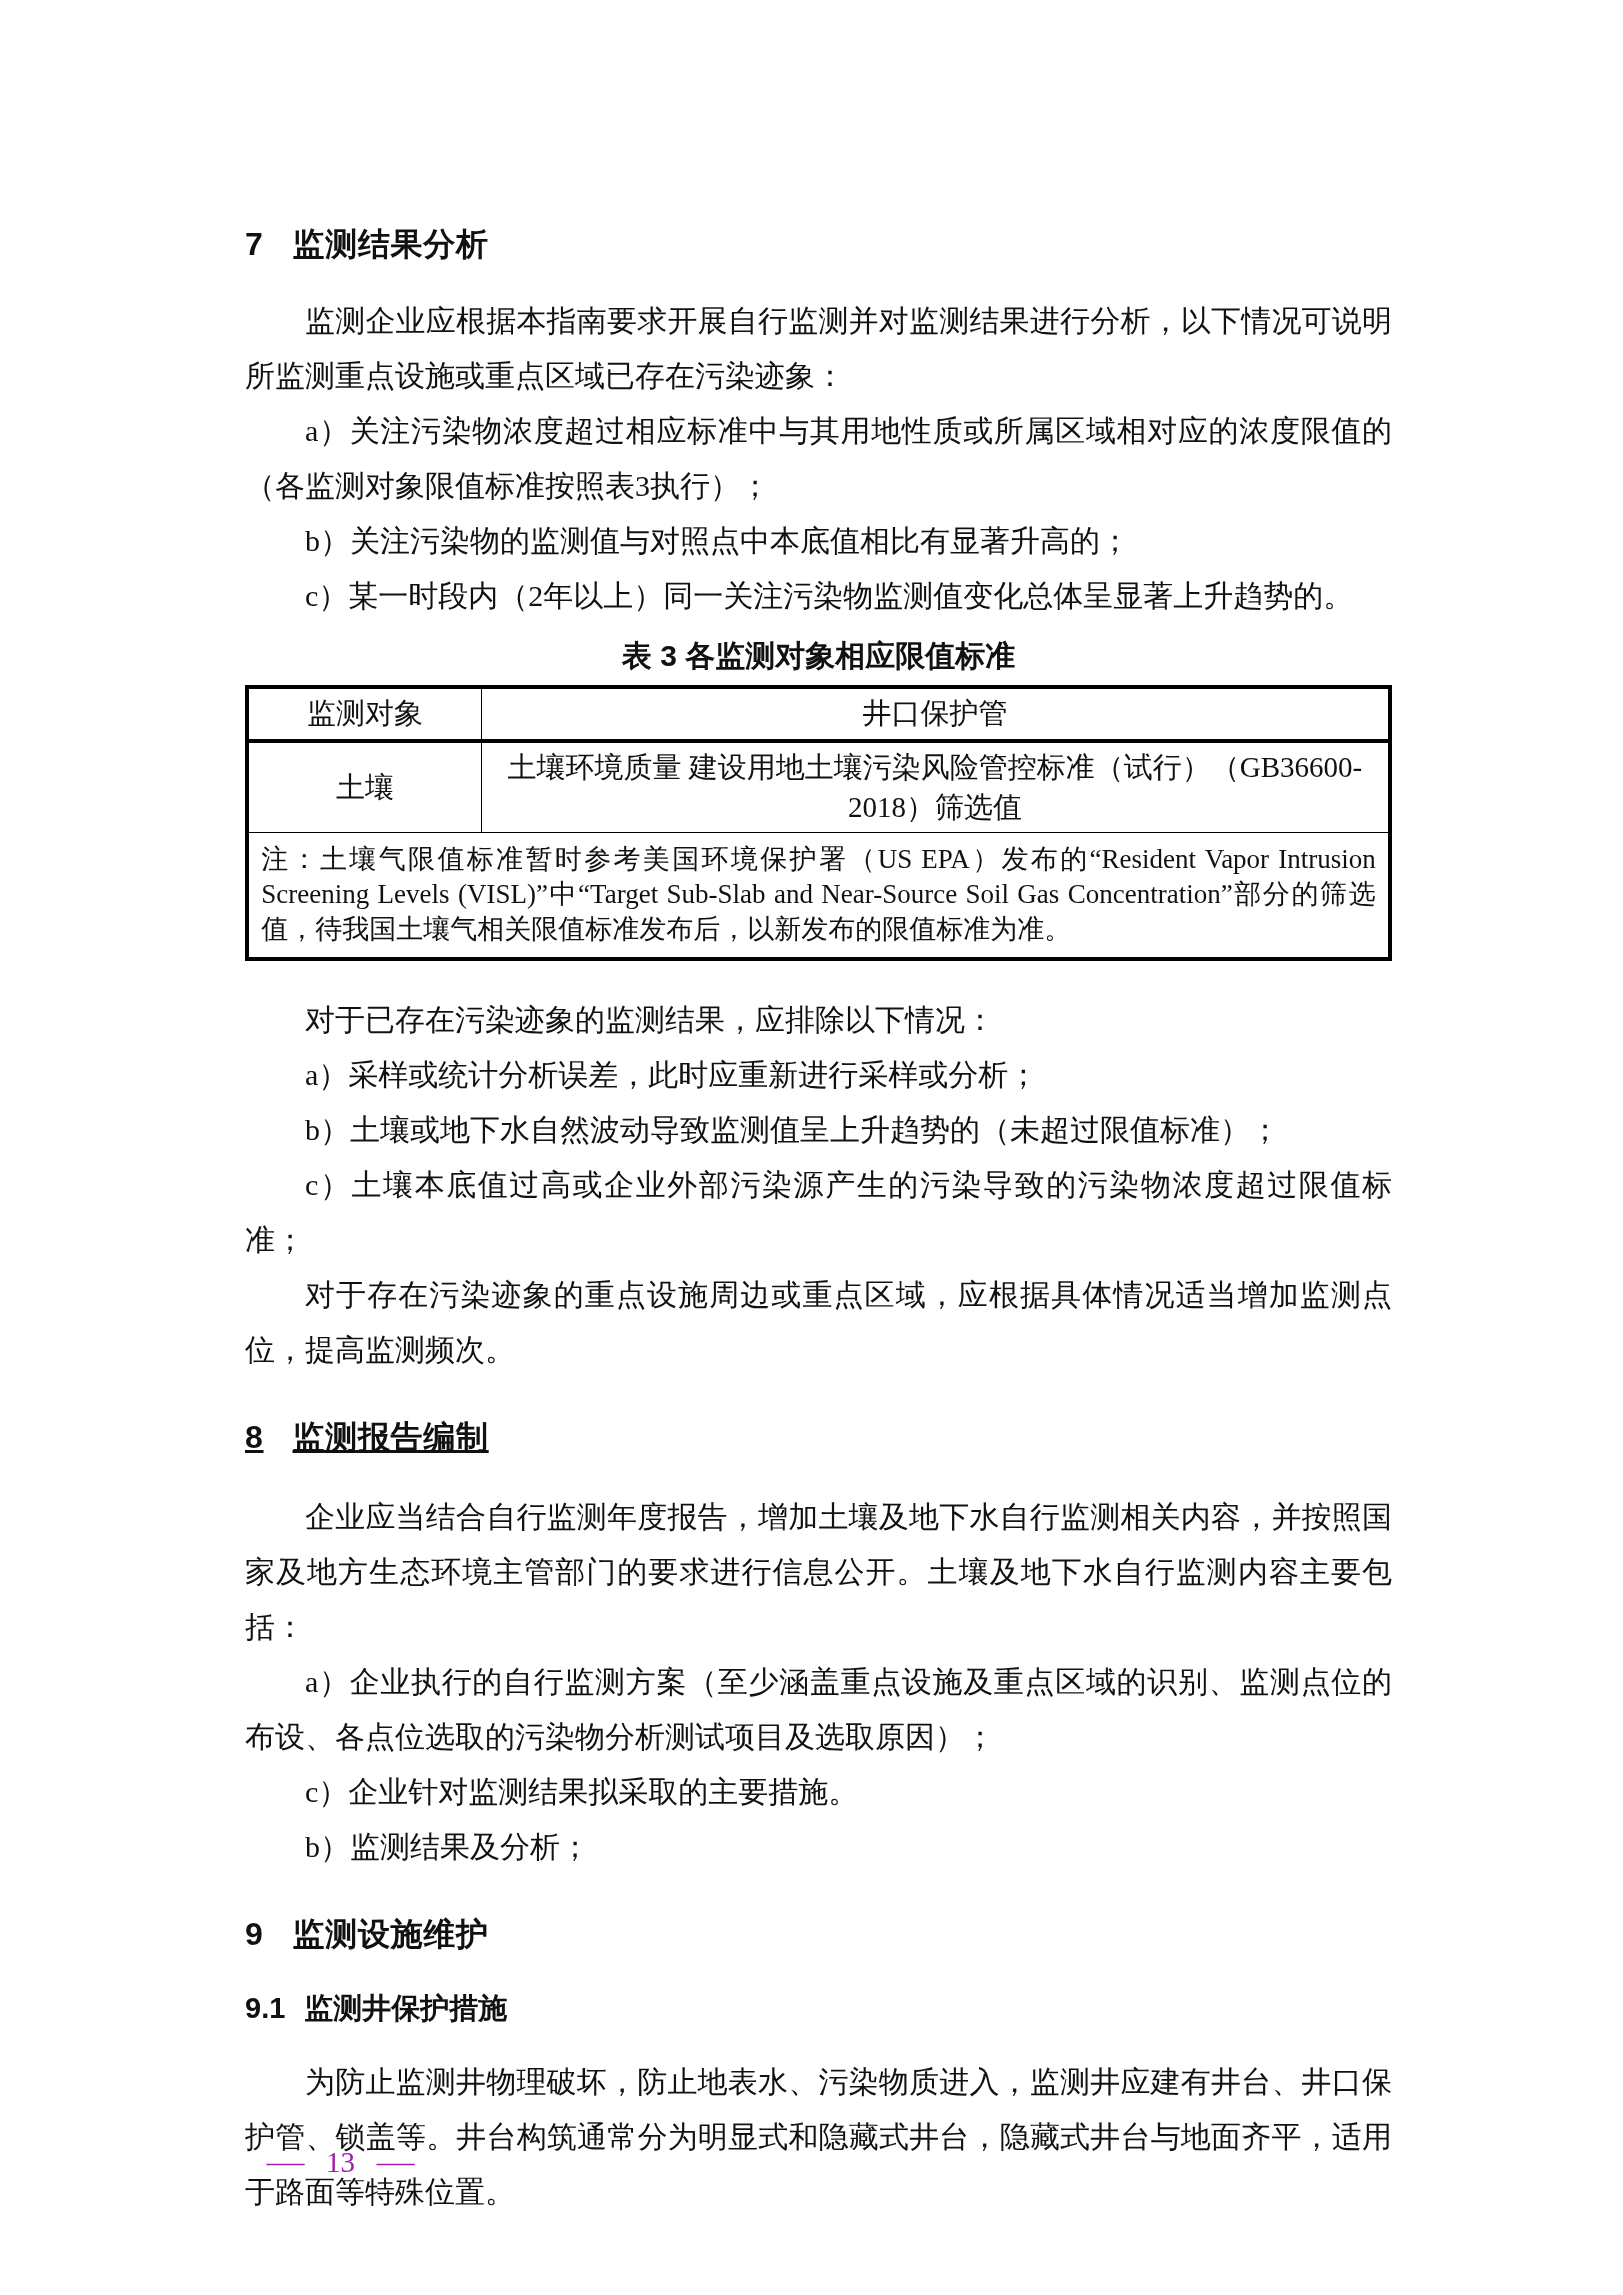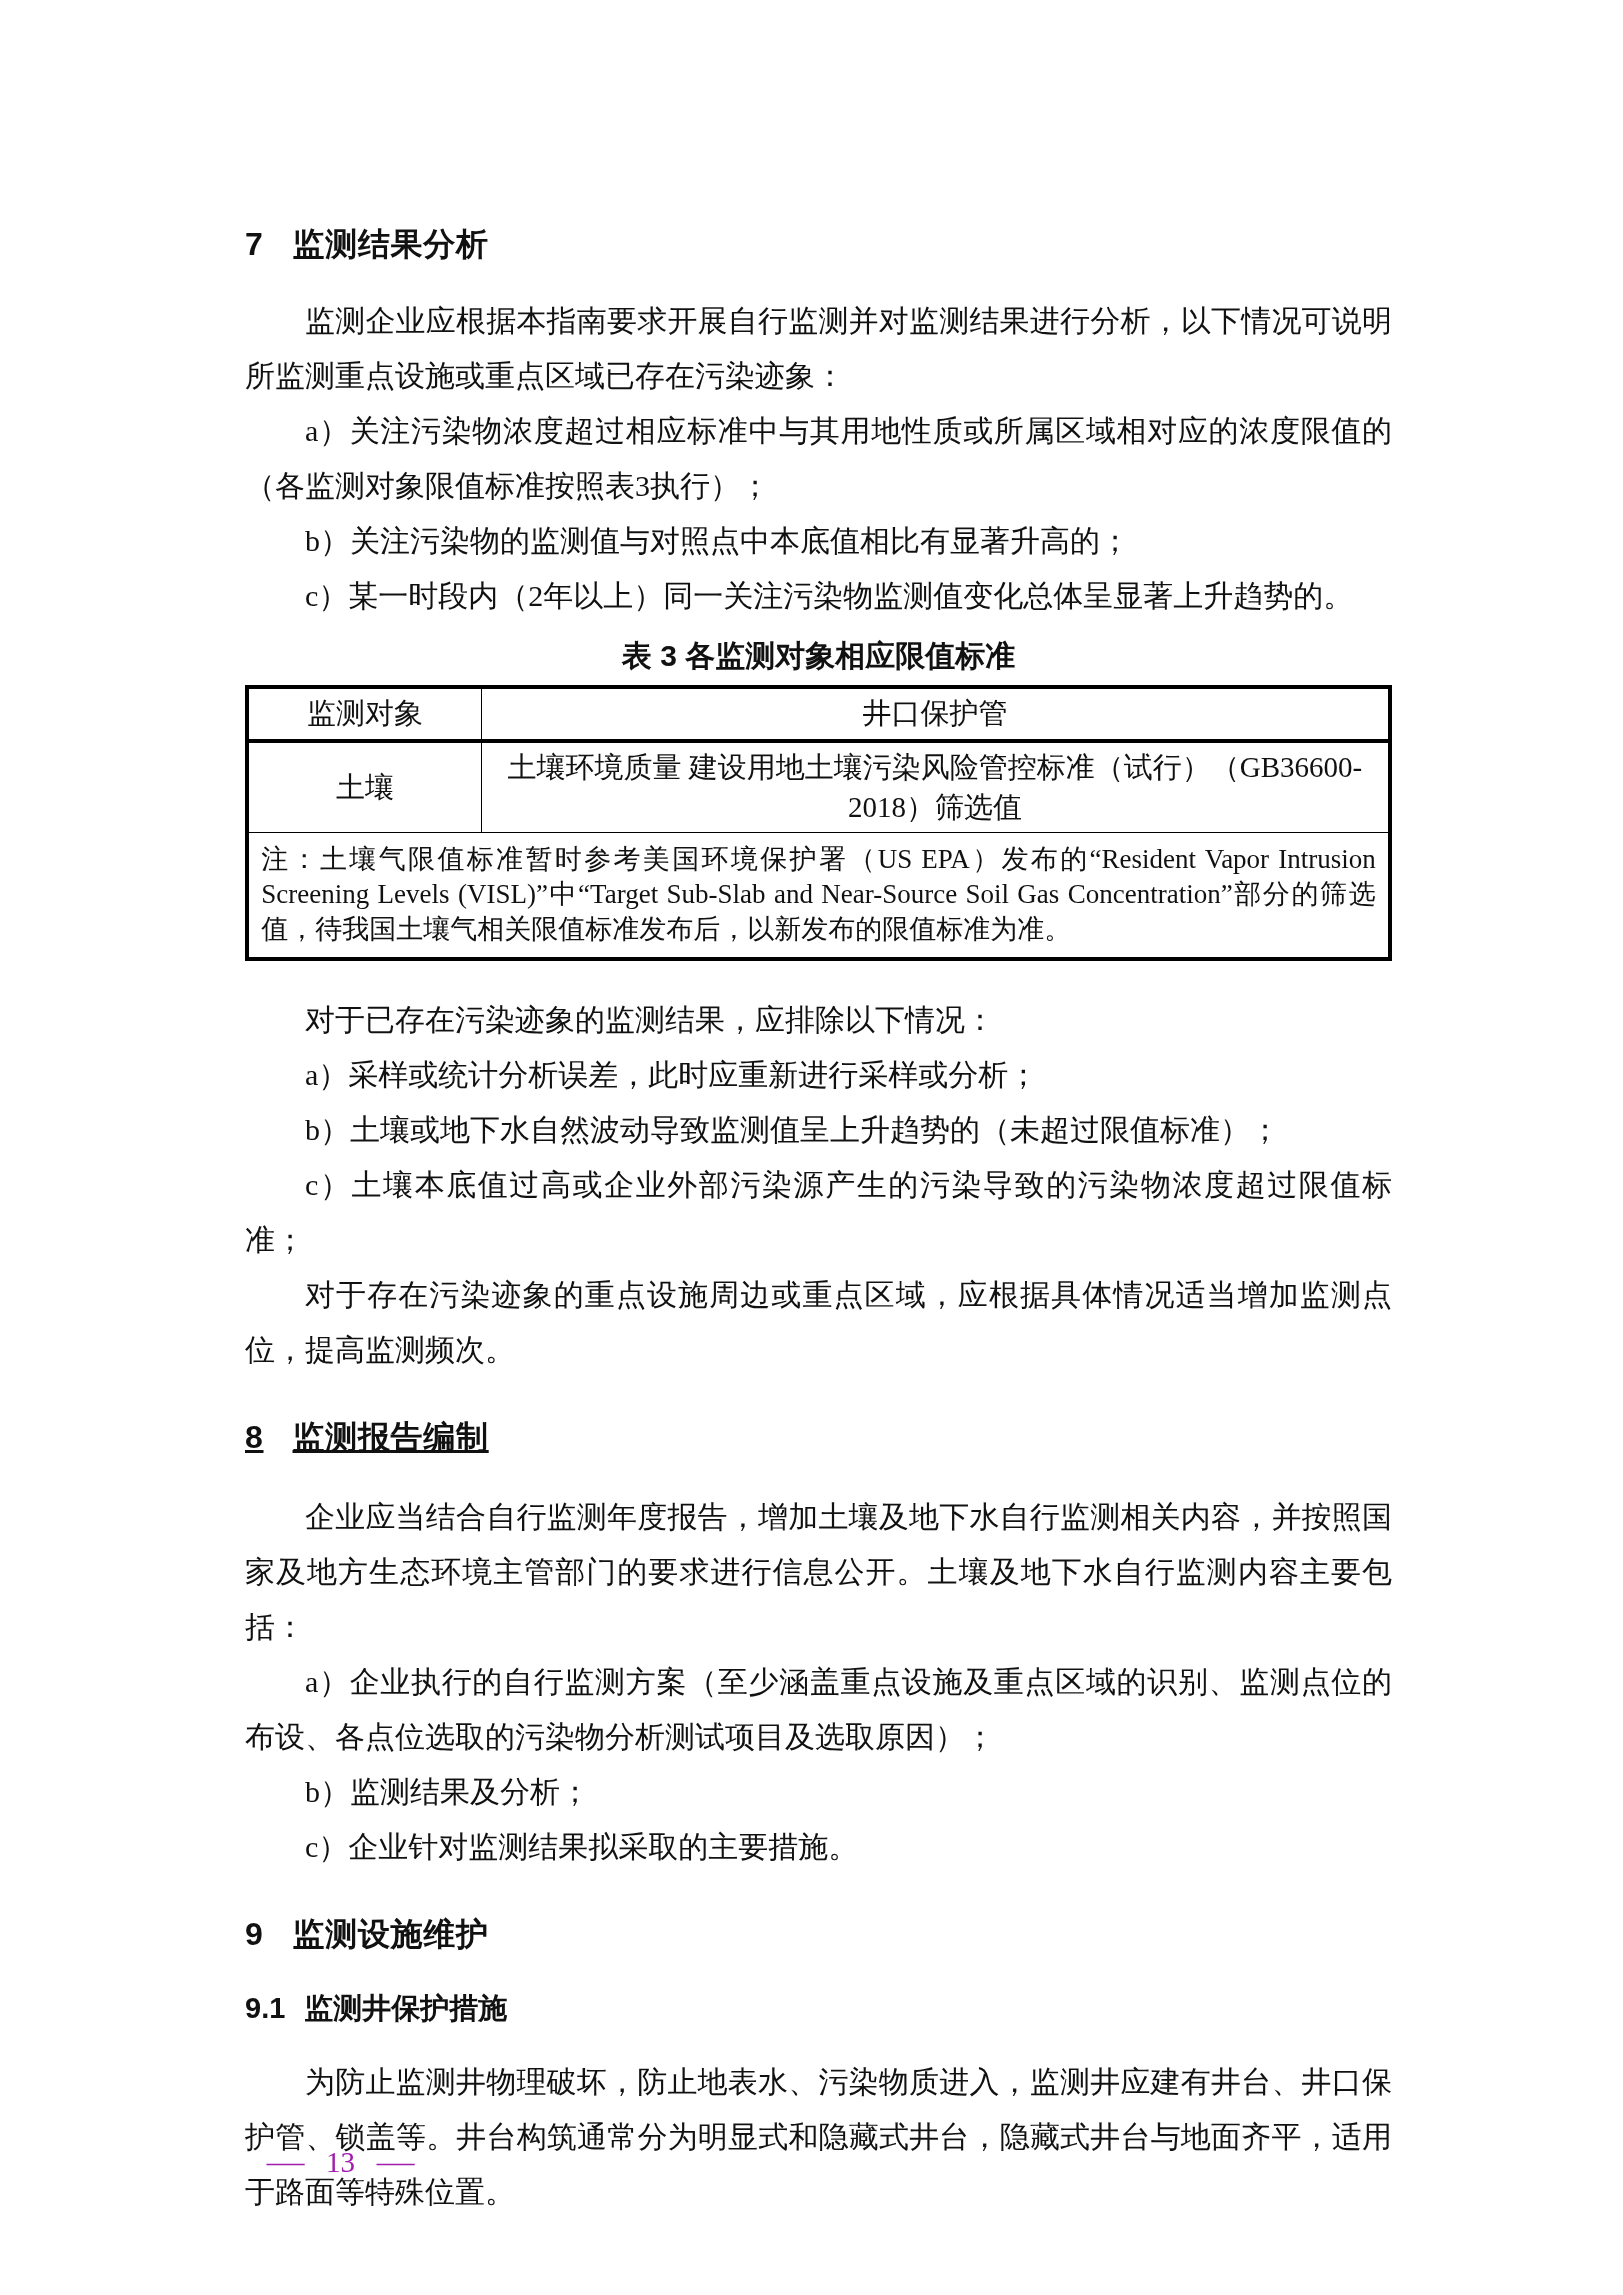--- a/index.html
+++ b/index.html
@@ -135,22 +135,22 @@
     <p class="para">b）土壤或地下水自然波动导致监测值呈上升趋势的（未超过限值标准）；</p>
     <p class="para">c）土壤本底值过高或企业外部污染源产生的污染导致的污染物浓度超过限值标准；</p>
     <p class="para">对于存在污染迹象的重点设施周边或重点区域，应根据具体情况适当增加监测点位，提高监测频次。</p>
 
     <div class="sec-heading h8">
       <span class="num">8</span><span>监测报告编制</span>
     </div>
 
     <p class="para s8p">企业应当结合自行监测年度报告，增加土壤及地下水自行监测相关内容，并按照国家及地方生态环境主管部门的要求进行信息公开。土壤及地下水自行监测内容主要包括：</p>
     <p class="para">a）企业执行的自行监测方案（至少涵盖重点设施及重点区域的识别、监测点位的布设、各点位选取的污染物分析测试项目及选取原因）；</p>
+    <p class="para">c）企业针对监测结果拟采取的主要措施。</p>
     <p class="para">b）监测结果及分析；</p>
-    <p class="para">c）企业针对监测结果拟采取的主要措施。</p>
 
     <div class="sec-heading h9">
       <span class="num">9</span><span>监测设施维护</span>
     </div>
 
     <div class="sub-heading">
       <span class="num">9.1</span><span>监测井保护措施</span>
     </div>
 
     <p class="para s9p">为防止监测井物理破坏，防止地表水、污染物质进入，监测井应建有井台、井口保护管、锁盖等。井台构筑通常分为明显式和隐藏式井台，隐藏式井台与地面齐平，适用于路面等特殊位置。</p>

